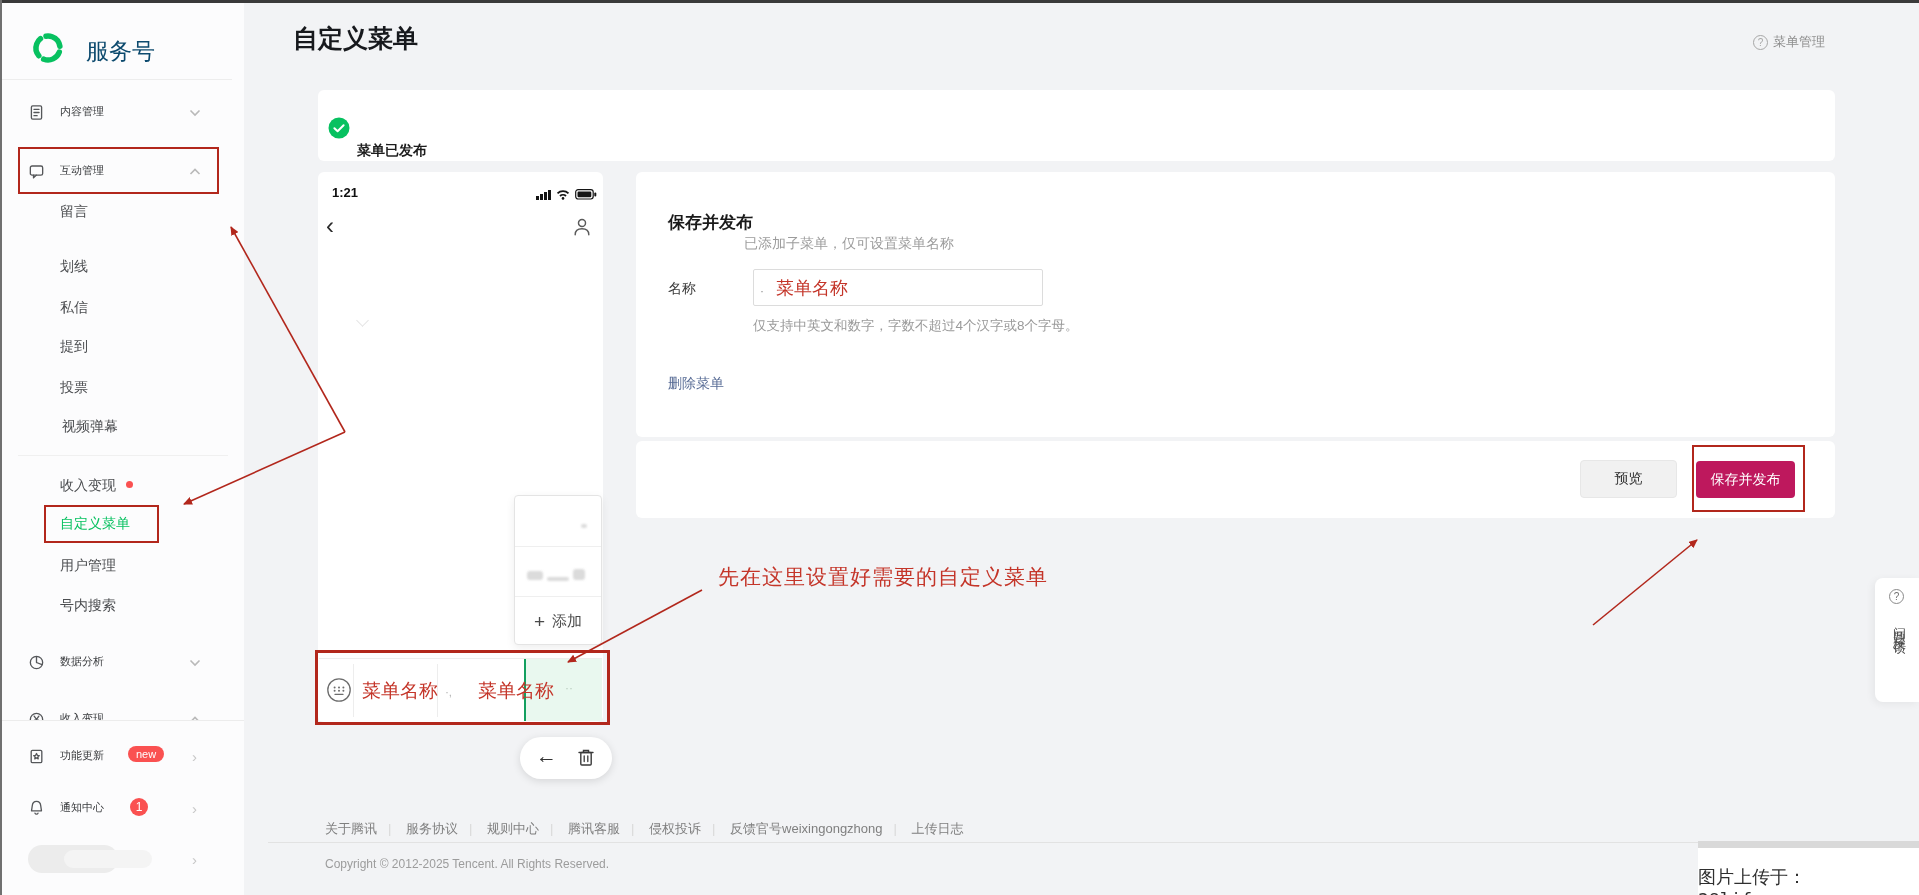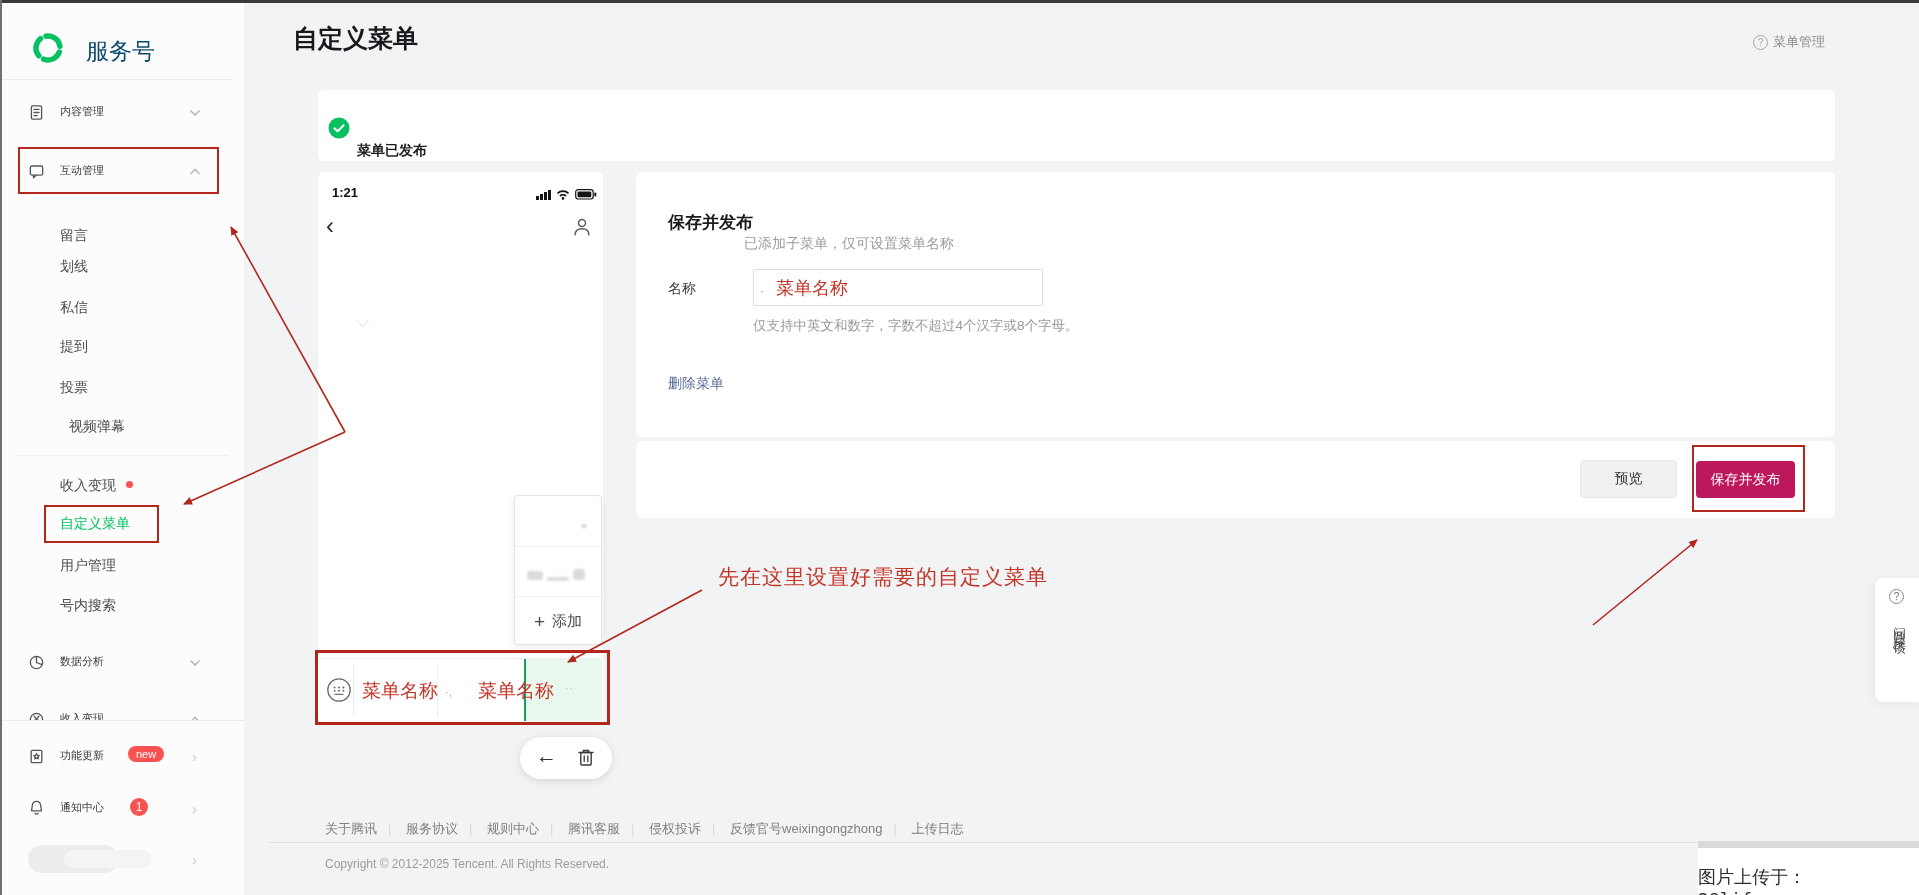--- a/index.html
+++ b/index.html
@@ -127,26 +127,26 @@
       <rect class="icon-stroke" x="2.2" y="2.8" width="11.6" height="8.6" rx="1.6"></rect>
         <path class="icon-stroke" d="M5.2 11.4 L5.2 14 L7.9 11.4"></path>
     </svg>
     <span class="abs side-label" style="left:58px;top:5px">互动管理</span>
     <svg class="abs" style="left:187px;top:10px" width="12" height="8" viewBox="0 0 12 8">
         <path class="chev" d="M1.5 6 L6 1.5 L10.5 6"></path>
       </svg>
   </div>
   <div class="red-box" style="left:16px;top:144px;width:201px;height:47px"></div>
 
-  <span class="abs sub-label" style="left:58px;top:224px">留言</span>
+  <span class="abs sub-label" style="left:58px;top:200px">留言</span>
   <span class="abs sub-label" style="left:58px;top:255px">划线</span>
   <span class="abs sub-label" style="left:58px;top:296px">私信</span>
   <span class="abs sub-label" style="left:58px;top:335px">提到</span>
   <span class="abs sub-label" style="left:58px;top:376px">投票</span>
-  <span class="abs sub-label" style="left:67px;top:415px">视频弹幕</span>
+  <span class="abs sub-label" style="left:60px;top:415px">视频弹幕</span>
 
   <div class="abs" id="side-divider2"></div>
 
   <span class="abs sub-label" style="left:58px;top:474px">收入变现</span>
   <span class="abs red-dot" style="left:124px;top:478px"></span>
   <span class="abs sub-label" style="left:58px;top:512px;color:#07c160">自定义菜单</span>
   <div class="red-box" style="left:42px;top:502px;width:115px;height:38px"></div>
   <span class="abs sub-label" style="left:58px;top:554px">用户管理</span>
   <span class="abs sub-label" style="left:58px;top:594px">号内搜索</span>
 

